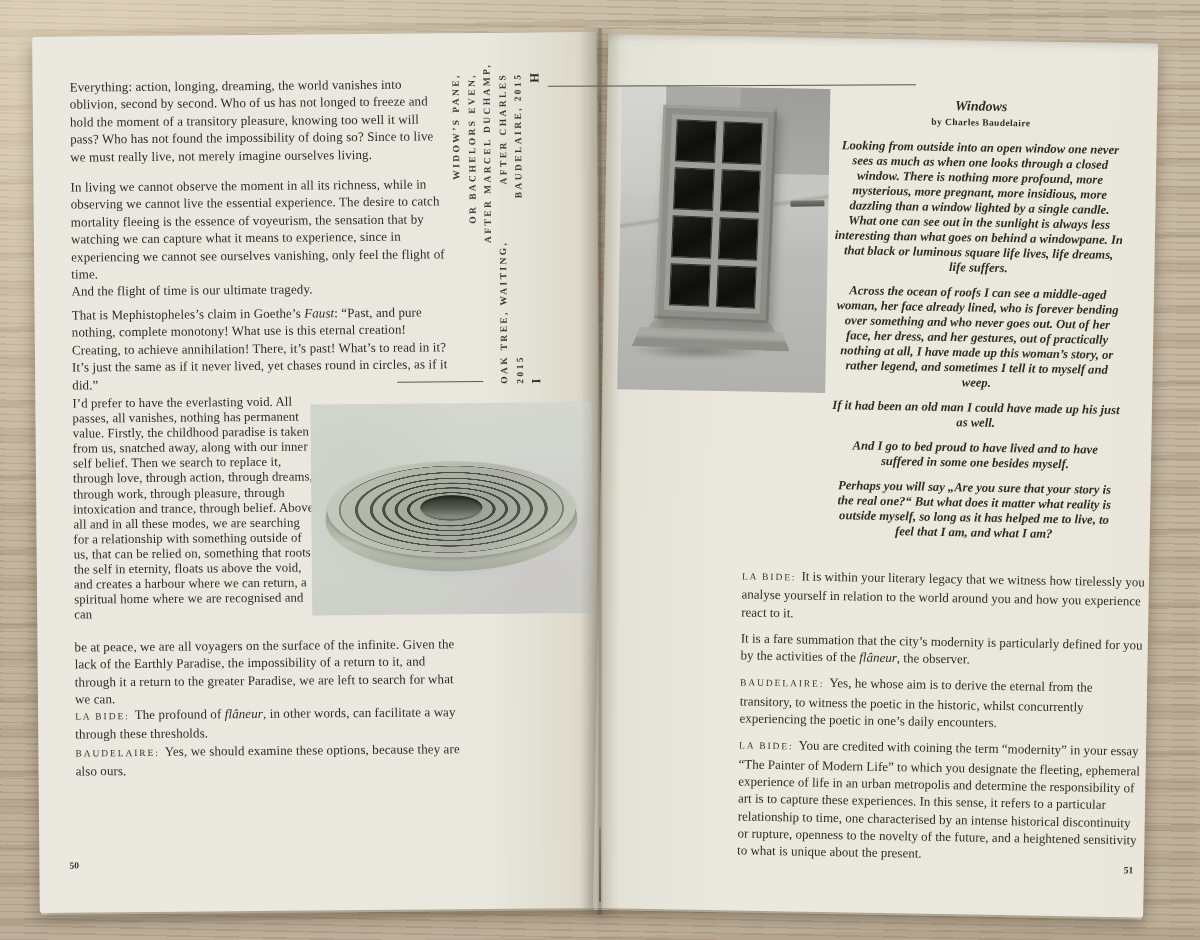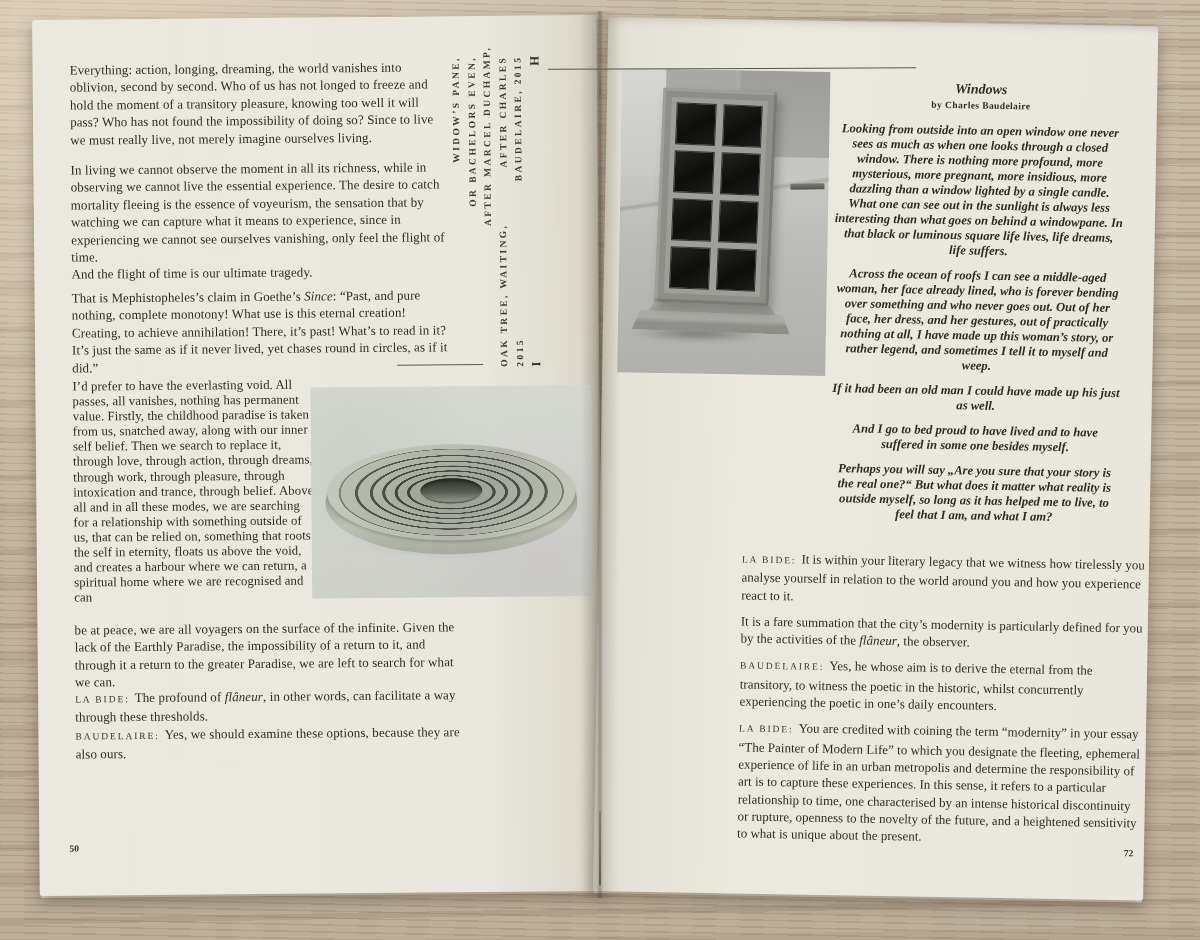--- a/index.html
+++ b/index.html
@@ -3,21 +3,21 @@
 <meta charset="utf-8">
 <style>
   html,body{margin:0;padding:0;}
   body{width:1200px;height:940px;position:relative;overflow:hidden;
     background:
       radial-gradient(ellipse at 6% 5%, rgba(238,224,198,.55), transparent 38%),
       repeating-linear-gradient(1.2deg, rgba(120,98,74,.20) 0 1.5px, transparent 1.5px 7px),
       repeating-linear-gradient(-1deg, rgba(150,124,94,.16) 0 14px, transparent 14px 36px, rgba(108,88,66,.15) 36px 42px, transparent 42px 74px),
       linear-gradient(180deg,#cabda8,#c3b5a0 50%,#bcae99);
     font-family:"Liberation Serif","DejaVu Serif",serif;}
-  .book{position:absolute;left:36px;top:11px;width:1114px;height:887px;}
+  .book{position:absolute;left:36px;top:28px;width:1114px;height:887px;}
   .page{position:absolute;z-index:1;}
   .page.left{left:0;top:4px;width:564px;height:876px;border-radius:3px 0 0 3px;
     transform:rotate(-0.5deg);transform-origin:100% 50%;
     background:linear-gradient(to right,#eae8df,#e9e7de 80%,#ddd9cc 96%,#cbc7b8);
     box-shadow:0 7px 16px rgba(66,52,32,.42), 0 3px 0 -1px #e2dfd1;}
   .page.right{left:564px;top:6px;width:550px;height:874px;border-radius:0 3px 3px 0;
     transform:rotate(1deg);transform-origin:0% 55%;
     background:linear-gradient(to right,#d2cec1,#e4e2d7 3.5%,#ebe9de 25%,#e9e7dc);
     box-shadow:0 7px 16px rgba(66,52,32,.42), 0 3px 0 -1px #e2dfd1, inset 0 8px 12px -10px rgba(0,0,0,.28);}
   .gutter{position:absolute;left:544px;top:0;width:40px;height:100%;z-index:4;pointer-events:none;
@@ -104,21 +104,21 @@
 </style>
 </head>
 <body>
 
 <div class="book">
 
   <div class="page left">
     <p class="bp p1">Everything: action, longing, dreaming, the world vanishes into oblivion, second by second. Who of us has not longed to freeze and hold the moment of a transitory pleasure, knowing too well it will pass? Who has not found the impossibility of doing so? Since to live we must really live, not merely imagine ourselves living.</p>
     <p class="bp p2">In living we cannot observe the moment in all its richness, while in observing we cannot live the essential experience. The desire to catch mortality fleeing is the essence of voyeurism, the sensation that by watching we can capture what it means to experience, since in experiencing we cannot see ourselves vanishing, only feel the flight of time.</p>
     <p class="bp p3">And the flight of time is our ultimate tragedy.</p>
-    <p class="bp p4"><span>That is Mephistopheles’s claim in Goethe’s </span><span class="it">Since</span><span>: “Past, and pure nothing, complete monotony! What use is this eternal creation! Creating, to achieve annihilation! There, it’s past! What’s to read in it? It’s just the same as if it never lived, yet chases round in circles, as if it did.”</span></p>
+    <p class="bp p4"><span>That is Mephistopheles’s claim in Goethe’s </span><span class="it">Faust</span><span>: “Past, and pure nothing, complete monotony! What use is this eternal creation! Creating, to achieve annihilation! There, it’s past! What’s to read in it? It’s just the same as if it never lived, yet chases round in circles, as if it did.”</span></p>
 
     <p class="bp narrow">I’d prefer to have the everlasting void. All passes, all vanishes, nothing has permanent value. Firstly, the childhood paradise is taken from us, snatched away, along with our inner self belief. Then we search to replace it, through love, through action, through dreams, through work, through pleasure, through intoxication and trance, through belief. Above all and in all these modes, we are searching for a relationship with something outside of us, that can be relied on, something that roots the self in eternity, floats us above the void, and creates a harbour where we can return, a spiritual home where we are recognised and can</p>
 
     <div class="art-disc">
       <div class="d-tint"></div>
       <div class="d-shadow"></div>
       <div class="d-rim"></div>
       <div class="d-face"></div>
       <div class="d-sheen"></div>
       <div class="d-hole"></div>
@@ -187,20 +187,20 @@
       <p class="stanza">Perhaps you will say „Are you sure that your story is the real one?“ But what does it matter what reality is outside myself, so long as it has helped me to live, to feel that I am, and what I am?</p>
     </div>
 
     <div class="dialogue">
       <p><span class="speaker">LA BIDE:</span><span>It is within your literary legacy that we witness how tirelessly you analyse yourself in relation to the world around you and how you experience react to it.</span></p>
       <p><span>It is a fare summation that the city’s modernity is particularly defined for you by the activities of the </span><span class="it">flâneur</span><span>, the observer.</span></p>
       <p><span class="speaker">BAUDELAIRE:</span><span>Yes, he whose aim is to derive the eternal from the transitory, to witness the poetic in the historic, whilst concurrently experiencing the poetic in one’s daily encounters.</span></p>
       <p><span class="speaker">LA BIDE:</span><span>You are credited with coining the term “modernity” in your essay “The Painter of Modern Life” to which you designate the fleeting, ephemeral experience of life in an urban metropolis and determine the responsibility of art is to capture these experiences. In this sense, it refers to a particular relationship to time, one characterised by an intense historical discontinuity or rupture, openness to the novelty of the future, and a heightened sensitivity to what is unique about the present.</span></p>
     </div>
 
-    <div class="pnum r">72</div>
+    <div class="pnum r">51</div>
   </div>
 
   <div class="rule-h"></div>
   <div class="gutter"></div>
   <div class="stitch top"></div>
   <div class="stitch bot"></div>
 </div>
 
 </body></html>

